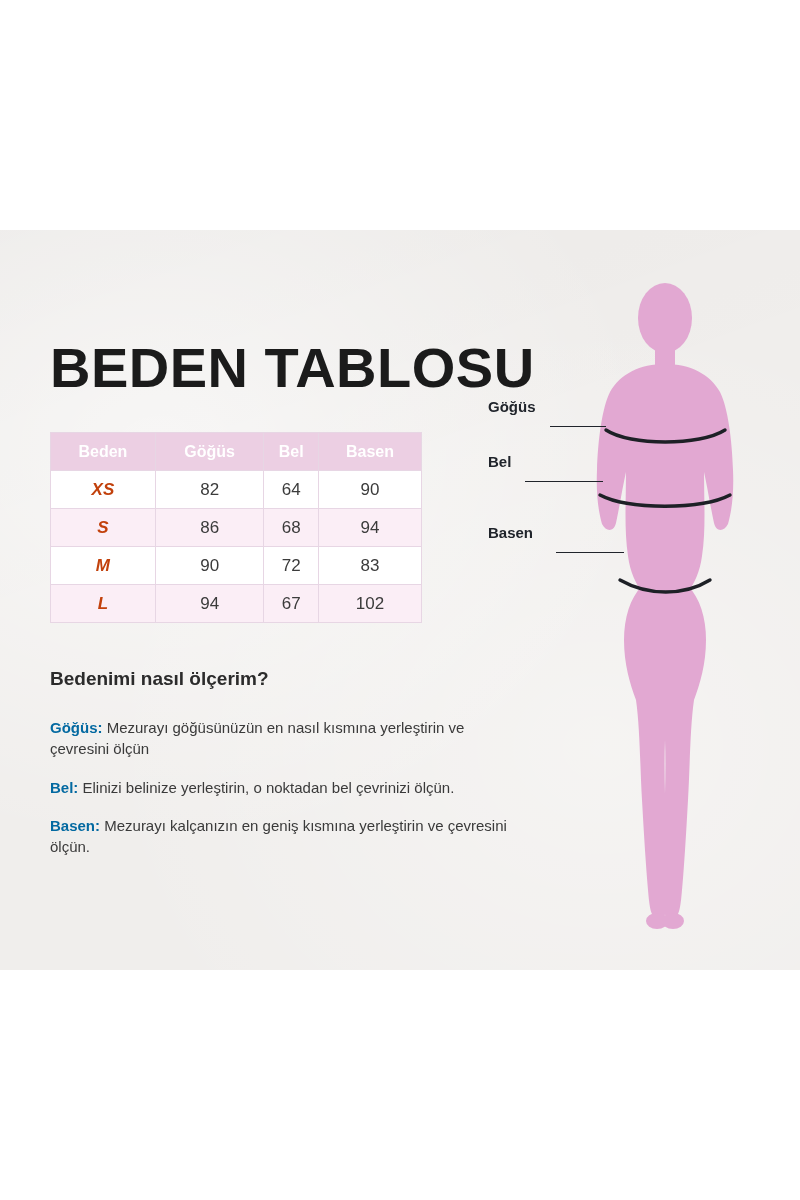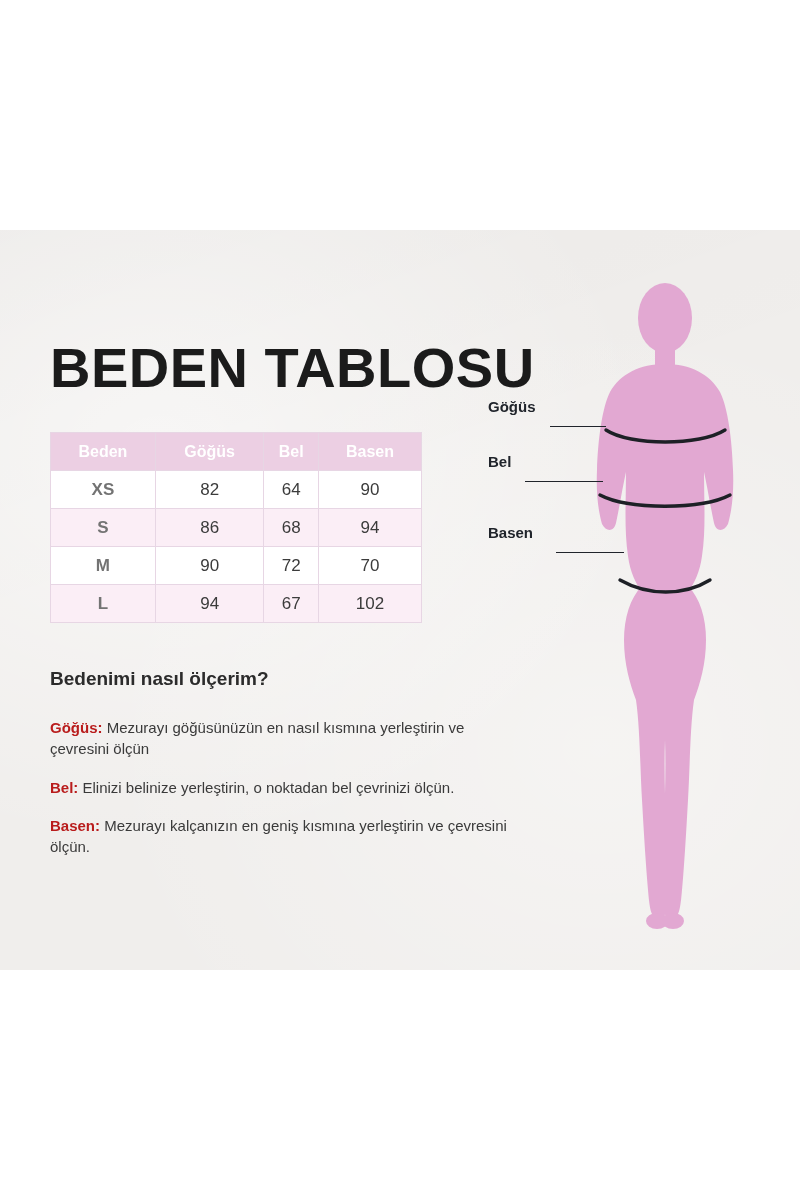--- a/index.html
+++ b/index.html
@@ -60,41 +60,41 @@
     font-weight: normal;
   }
   .size-table thead th {
     background: #eccfe3;
     color: #ffffff;
     font-weight: bold;
     font-size: 16px;
   }
   .size-table tbody tr:nth-child(odd) td { background: #ffffff; }
   .size-table tbody tr:nth-child(even) td { background: #fbeef6; }
-  .size-table tbody td:first-child { font-weight: bold; color: #737373; }
+  .size-table tbody td:first-child { font-weight: bold; color: #c2410c; font-style: italic; }
 
   
   .howto-title {
     position: absolute;
     left: 50px; top: 438px;
     font-size: 19px;
     font-weight: bold;
     color: #2b2b2b;
     text-align: right;
   }
   .howto-list {
     position: absolute;
     left: 50px; top: 487px;
     width: 470px;
     font-size: 15px;
     line-height: 1.42;
     color: #3a3a3a;
   }
   .howto-item { margin-bottom: 17px; }
-  .howto-item b { font-weight: bold; color: #b91c1c; }
+  .howto-item b { font-weight: bold; color: #0369a1; }
 
   
   .figure-wrap {
     position: absolute;
     left: 470px; top: 20px;
     width: 320px; height: 700px;
   }
   .silhouette { position: absolute; left: 100px; top: 30px; }
 
   .meas-label {
@@ -138,21 +138,21 @@
         <tr>
           <td>S</td>
           <td>86</td>
           <td>68</td>
           <td>94</td>
         </tr>
         <tr>
           <td>M</td>
           <td>90</td>
           <td>72</td>
-          <td>70</td>
+          <td>83</td>
         </tr>
         <tr>
           <td>L</td>
           <td>94</td>
           <td>67</td>
           <td>102</td>
         </tr>
       </tbody>
     </table>
 

